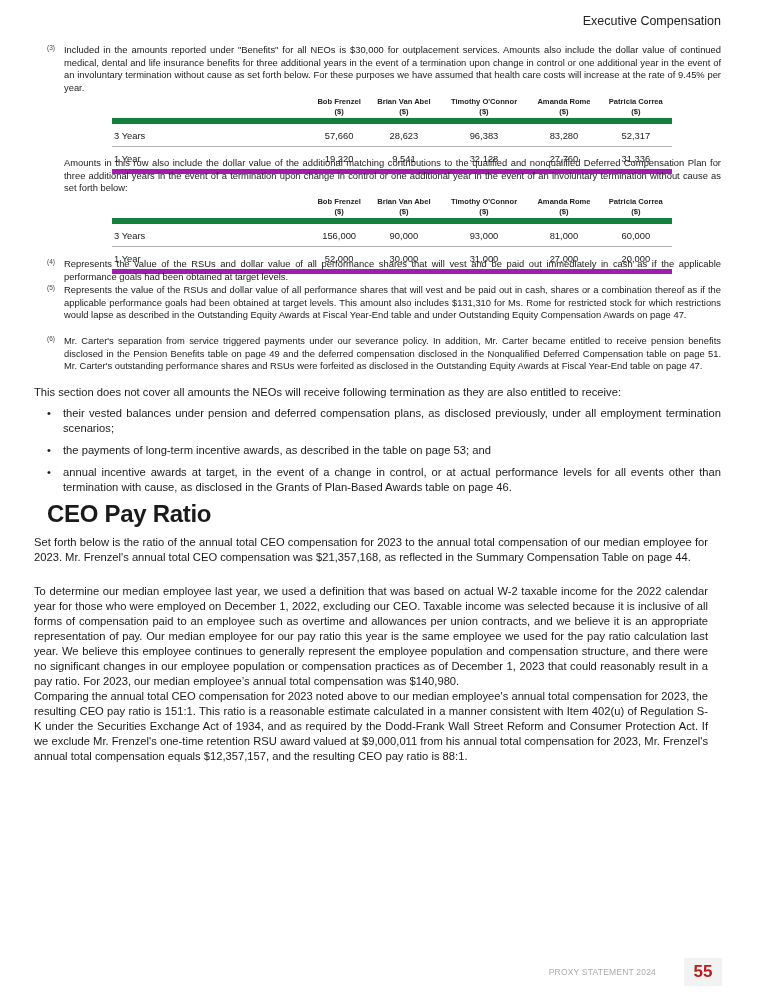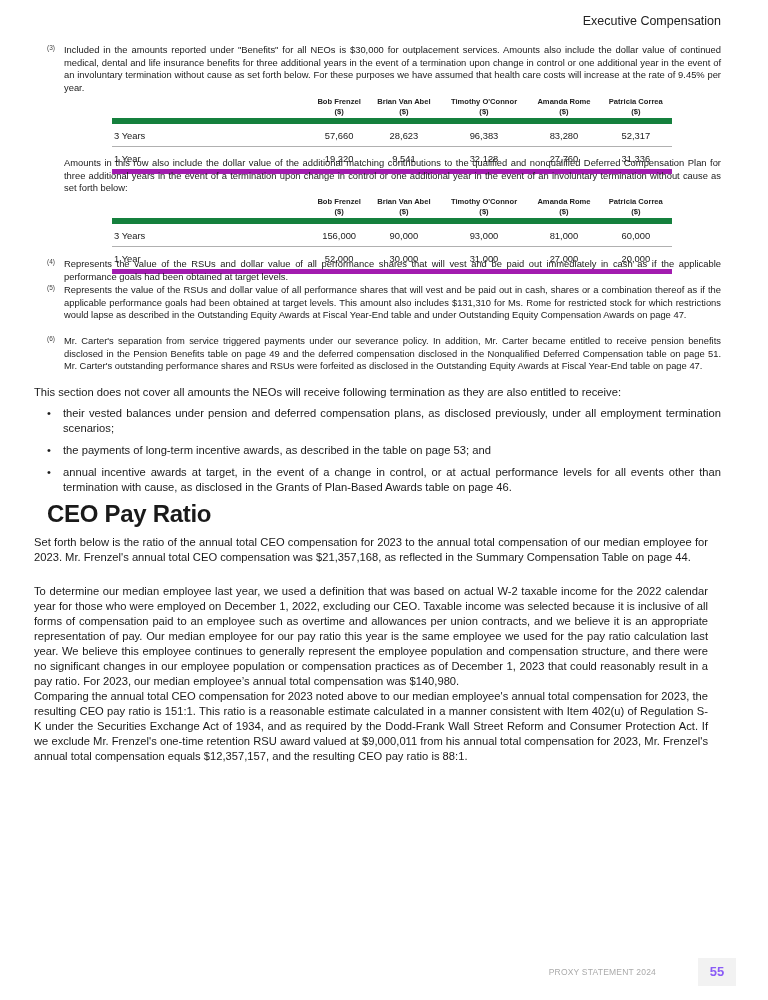--- a/index.html
+++ b/index.html
@@ -16,22 +16,22 @@
   table.bt tr.head-row { border-bottom:6px solid #15803d; }
   table.bt td { padding:4px 2px; height:14px; border-bottom:1px solid #b0b0b0; }
   table.bt tr.last td { border-bottom:5px solid #a21caf; }
   table.bt td.num { text-align:center; }
   .para { position:absolute; left:34px; width:674px; font-size:11.2px; line-height:15px; text-align:justify; }
   .bullets { position:absolute; left:47px; width:674px; font-size:11.2px; line-height:15px; margin:0; padding:0; list-style:none; }
   .bullets li { position:relative; padding-left:16px; margin-bottom:7px; text-align:justify; }
   .bullets li .dot { position:absolute; left:0; top:0; }
   .section-title { position:absolute; left:47px; top:500px; font-size:24px; font-weight:bold; margin:0; letter-spacing:-0.3px; }
   .footer-label { position:absolute; top:967px; right:112px; font-size:8.5px; color:#aaa; letter-spacing:0.2px; }
-  .footer-page { position:absolute; top:958px; right:32px; width:38px; height:28px; background:#f2f2f2; text-align:center;
-                 font-size:13px; font-weight:bold; color:#8b5cf6; line-height:28px; }
+  .footer-page { position:absolute; top:958px; right:46px; width:38px; height:28px; background:#f2f2f2; text-align:center;
+                 font-size:17px; font-weight:bold; color:#b91c1c; line-height:28px; }
 </style>
 </head>
 <body>
 
 <div class="header-title">Executive Compensation</div>
 
 <div class="note" style="top:44px;">
   <span class="mark">(3)</span>
   <span class="txt">Included in the amounts reported under "Benefits" for all NEOs is $30,000 for outplacement services. Amounts also include the dollar value of continued medical, dental and life insurance benefits for three additional years in the event of a termination upon change in control or one additional year in the event of an involuntary termination without cause as set forth below. For these purposes we have assumed that health care costs will increase at the rate of 9.45% per year.</span>
 </div>

